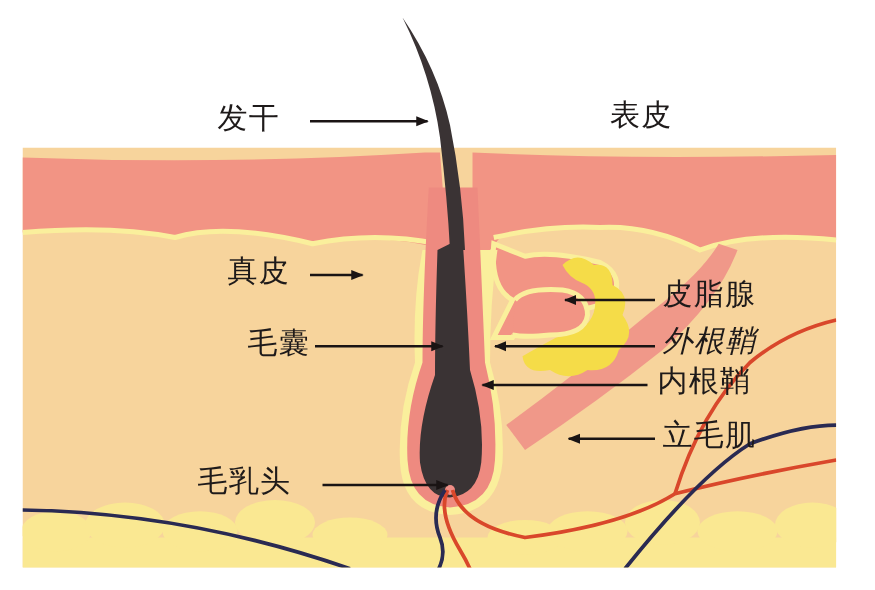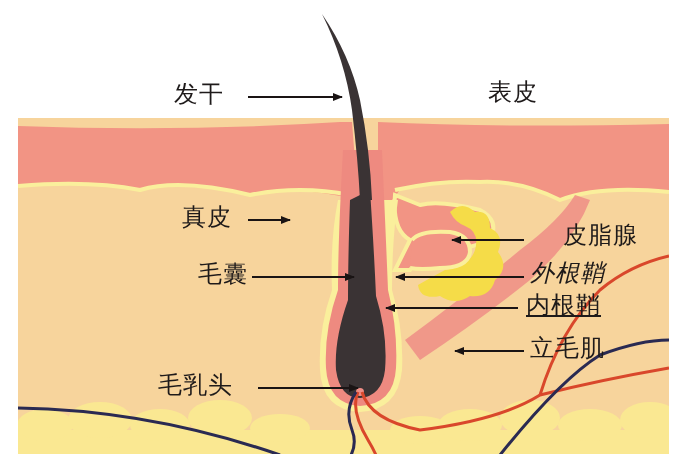--- a/index.html
+++ b/index.html
@@ -78,16 +78,16 @@
   <line x1="524" y1="277" x2="396" y2="277" stroke="#1a1414" stroke-width="2" marker-end="url(#ah)"></line>
   <line x1="518" y1="308" x2="386" y2="308" stroke="#1a1414" stroke-width="2" marker-end="url(#ah)"></line>
   <line x1="524" y1="351" x2="455" y2="351" stroke="#1a1414" stroke-width="2" marker-end="url(#ah)"></line>
 </svg>
 
 <span class="label" style="left:174px; top:82px;">发干</span>
 <span class="label" style="left:472px; top:80px;margin-left:16px;">表皮</span>
 <span class="label" style="left:182px; top:205px;">真皮</span>
 <span class="label" style="left:198px; top:262px;">毛囊</span>
 <span class="label" style="left:158px; top:373px;">毛乳头</span>
-<span class="label" style="left:530px; top:223px;margin-left:33px;">皮脂腺</span>
+<span class="label" style="left:530px; top:223px;">皮脂腺</span>
 <span class="label" style="left:530px; top:261px;font-style:italic;">外根鞘</span>
-<span class="label" style="left:526px; top:293px;text-decoration:underline;">内根鞘</span>
+<span class="label" style="left:526px; top:293px;">内根鞘</span>
 <span class="label" style="left:530px; top:336px;">立毛肌</span>
 
 </body></html>

